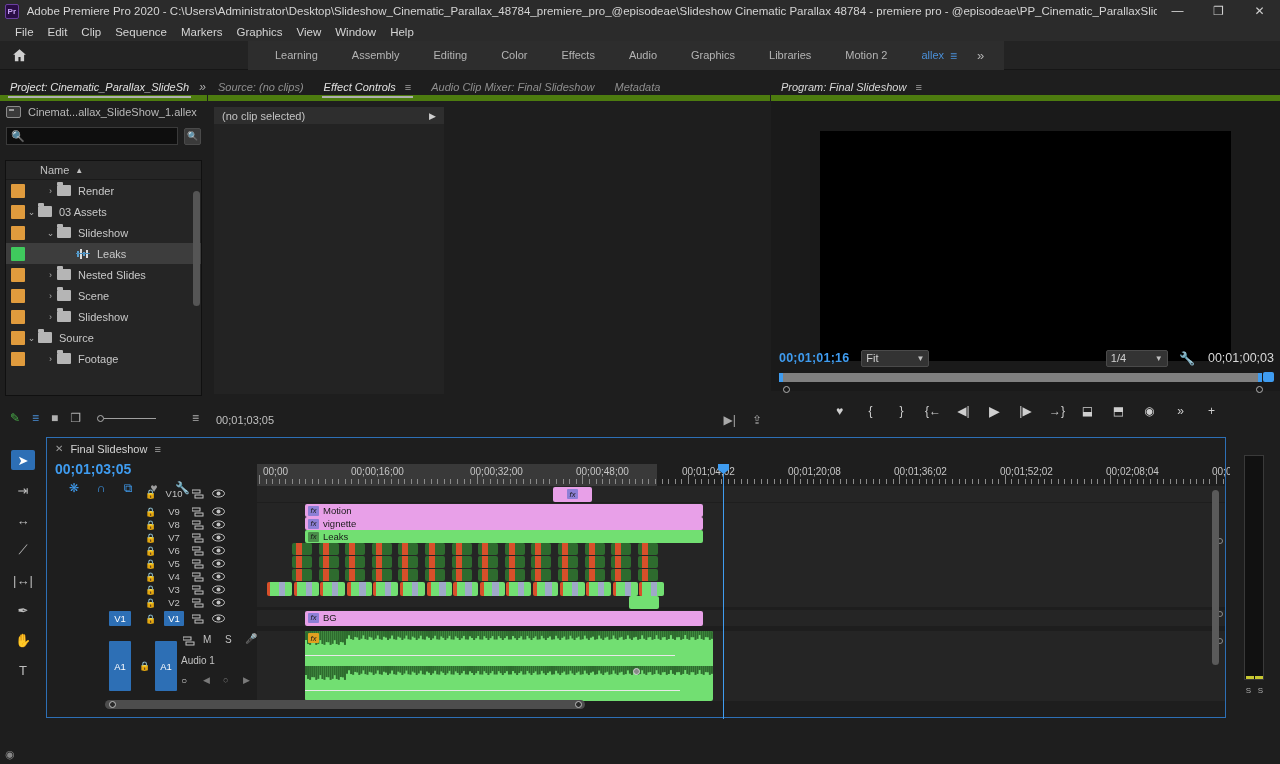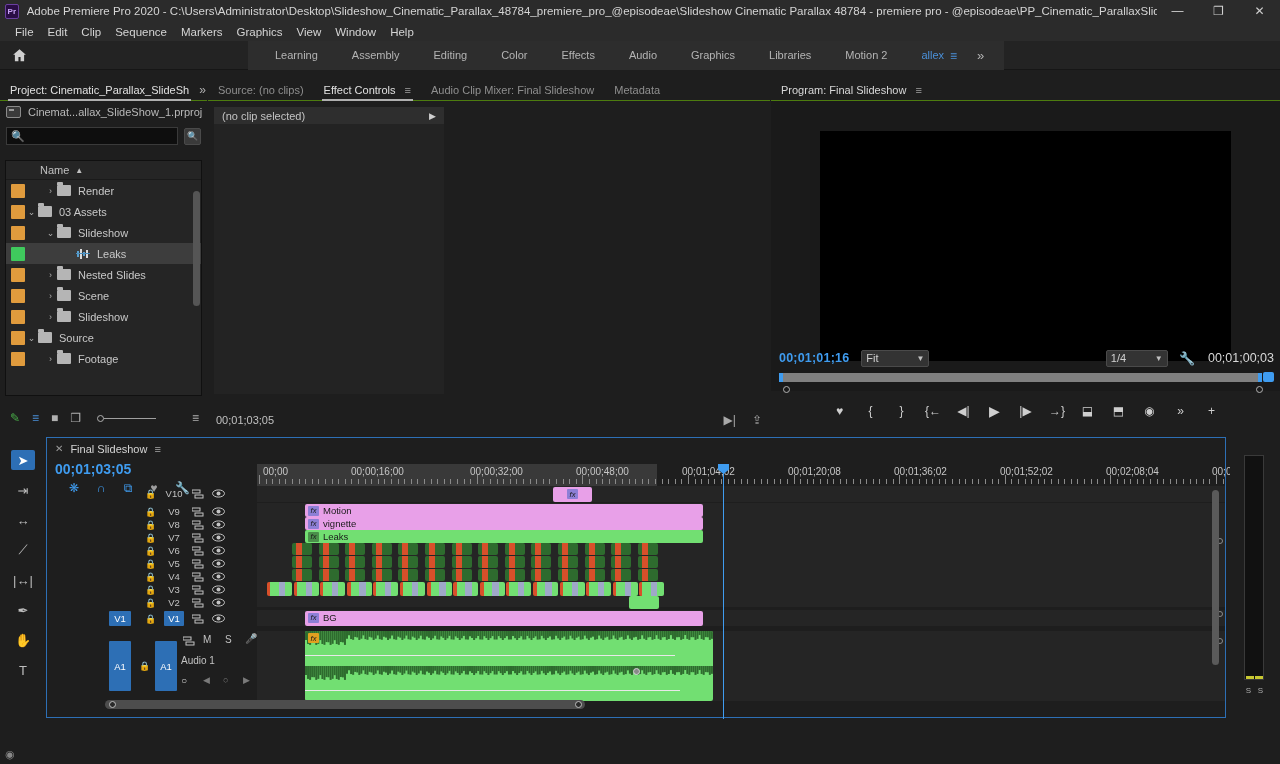--- a/index.html
+++ b/index.html
@@ -62,21 +62,22 @@
     font-size: 11px; color: #b4b4b4;
   }
   .ws-tab.user { color: #4a90d9; padding-right: 6px; }
   .ws-more { padding: 0 10px; color: #b4b4b4; font-size: 13px; }
   .ws-hamb { color: #4a90d9; font-size: 12px; padding-right: 10px; }
 
   
   .panel { position: absolute; background: #1e1e1e; }
   .panel-tabbar {
     height: 22px; background: #1e1e1e; display: flex; align-items: center;
-    border-bottom: 1px solid #4d7c0f;
+    border-bottom: 6px solid #4d7c0f;
+    font-style: italic;
   }
   .ptab {
     height: 22px; line-height: 22px; padding: 0 10px; font-size: 11px;
     color: #8f8f8f; position: relative; white-space: nowrap;
   }
   .ptab.active { color: #e0e0e0; }
   .ptab.active::after {
     content: ''; position: absolute; left: 8px; right: 8px; bottom: 0;
     height: 2px; background: #b0b0b0;
   }
@@ -389,21 +390,21 @@
   </div>
 
   <div class="panel" id="project-panel">
     <div class="panel-tabbar">
       <div class="ptab active">Project: Cinematic_Parallax_SlideSh</div>
       <div style="margin-left:auto;padding-right:8px;color:#b0b0b0;font-size:12px">»</div>
     </div>
 
     <div class="proj-file">
       <div class="fi"></div>
-      <span>Cinemat...allax_SlideShow_1.prproj</span>
+      <span>Cinemat...allax_SlideShow_1.allex</span>
     </div>
 
     <div class="search-row">
       <div class="search-box">
         <span class="search-icon">🔍</span>
         <input type="text" placeholder="" style="">
       </div>
       <div class="filter-btn">🔍</div>
     </div>
 

